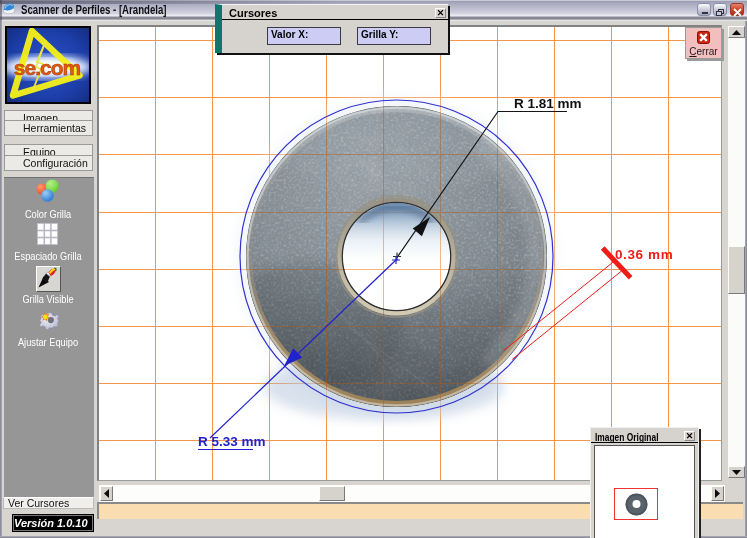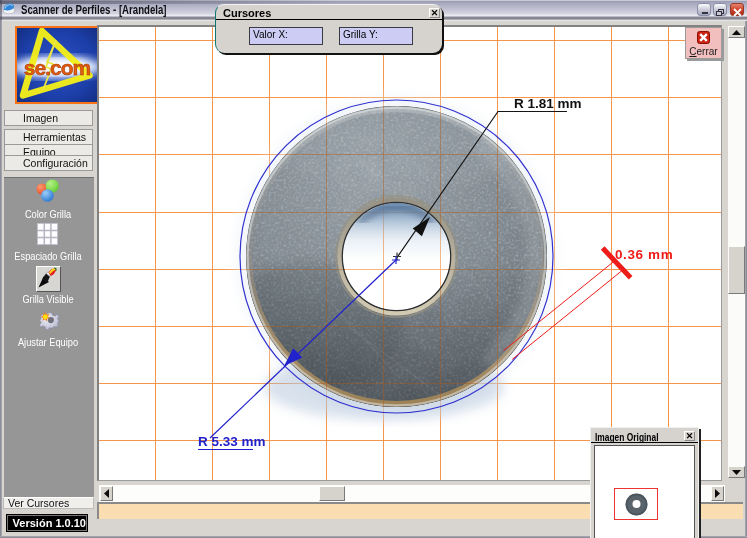--- a/index.html
+++ b/index.html
@@ -3,31 +3,31 @@
 html,body{margin:0;padding:0;}
 body{width:747px;height:538px;position:relative;overflow:hidden;background:#d8d5d0;font-family:"Liberation Sans",sans-serif;}
 #titlebar{position:absolute;left:0;top:0;width:747px;height:21px;
  background:linear-gradient(to bottom,#fcfcfe 0,#9898ae 1px,#a8a8be 3px,#bcbcce 8px,#d0d0de 13px,#eeeef4 16px,#8a8a97 17px,#84848f 19px,#d8d8dc 20px,#eeeeec 21px);}
 #titletext{position:absolute;left:21px;top:3px;font-size:12.5px;font-weight:bold;color:#101014;letter-spacing:0;transform:scaleX(0.77);transform-origin:0 50%;white-space:nowrap;}
 .winbtn{position:absolute;top:3px;width:15px;height:13px;border-radius:3px;border:1px solid #8890a8;box-sizing:border-box;}
 #btnmin{left:697px;width:14px;background:linear-gradient(to bottom,#fbfbfd,#c4c4d4 60%,#a6a6bc);}
 #btnmax{left:713px;width:14px;background:linear-gradient(to bottom,#fbfbfd,#c4c4d4 60%,#a6a6bc);}
 #btnclose{left:730px;width:14px;background:linear-gradient(to bottom,#e8836e,#d24a30 45%,#aa2e16);border-color:#983a28;}
 #sidebar{position:absolute;left:3px;top:24px;width:91px;height:505px;background:#d8d5d0;}
-#logo{position:absolute;left:12px;top:2px;width:82px;height:74px;border:2px solid #f97316;background:#1c3ea8;}
+#logo{position:absolute;left:2px;top:2px;width:82px;height:74px;border:2px solid #000000;background:#1c3ea8;}
 .sbtn{position:absolute;left:1px;width:89px;height:16px;background:#eceae7;border:1px solid #9a9a9a;box-sizing:border-box;font-size:10.5px;color:#111;padding-left:18px;line-height:15px;}
 #iconpanel{position:absolute;left:1px;top:153px;width:90px;height:319px;background:#969696;border-top:1px solid #707070;}
 .ilabel{position:absolute;width:90px;text-align:center;font-size:10.5px;color:#fff;transform:scaleX(0.88);}
 #verventanas{position:absolute;left:0px;top:473px;width:91px;height:12px;box-sizing:border-box;background:#f0efec;border:1px solid #bbb;border-top-color:#fff;font-size:10.5px;color:#111;padding:0 0 0 4px;line-height:11px;}
-#version{position:absolute;left:4px;top:491px;width:78px;height:14px;white-space:nowrap;background:#000;border:1px solid #777;outline:1px solid #000;color:#fff;font-weight:bold;font-size:11px;text-align:right;line-height:14px;}
+#version{position:absolute;left:10px;top:491px;width:78px;height:14px;white-space:nowrap;background:#000;border:1px solid #777;outline:1px solid #000;color:#fff;font-weight:bold;font-size:11px;text-align:left;line-height:14px;font-style:italic;}
 #canvaswrap{position:absolute;left:97px;top:25px;width:625px;height:456px;border:1px solid #9a9a9a;border-top:2px solid #828282;border-left:2px solid #828282;box-sizing:border-box;background:#fff;overflow:hidden;}
-#cursores{position:absolute;left:215px;top:4px;width:226px;height:48px;background:#d6d3ce;border-left:1px solid #0f766e;border-top:1px solid #f2f2f0;box-shadow:2px 2px 0 #111;border-radius:9px;}
+#cursores{position:absolute;left:215px;top:4px;width:226px;height:48px;background:#d6d3ce;border-left:7px solid #0f766e;border-top:1px solid #f2f2f0;box-shadow:2px 2px 0 #111;}
 #curtitle{position:absolute;left:7px;top:2px;font-size:11px;font-weight:bold;color:#000;}
 #curx{position:absolute;left:0px;right:0px;top:14px;border-bottom:1.5px solid #000;height:0;}
-.vfield{position:absolute;top:22px;width:69px;height:15px;background:#ccccf5;border:1.5px solid #3a3a42;font-size:10px;font-weight:normal;color:#000;padding:1px 0 0 3px;}
+.vfield{position:absolute;top:22px;width:69px;height:15px;background:#ccccf5;border:1.5px solid #3a3a42;font-size:10px;font-weight:bold;color:#000;padding:1px 0 0 3px;margin-left:12px;}
 #cerrar{position:absolute;left:685px;top:27px;width:35px;height:30px;background:#f2bebe;border:1px solid #9a9a9a;box-shadow:2px 2px 0 #9a9a9a;}
 #cerrartxt{position:absolute;left:0;width:35px;top:18px;text-align:center;font-size:10px;color:#1a1a1a;}
 #vscroll{position:absolute;left:728px;top:26px;width:17px;height:452px;background:#fbfbfa;}
 .sbbtn{position:absolute;background:#d6d3cd;border:1px solid #fcfcfa;border-right-color:#7a7a7a;border-bottom-color:#7a7a7a;box-sizing:border-box;display:flex;align-items:center;justify-content:center;overflow:hidden;}
 #hscroll{position:absolute;left:99px;top:485px;width:626px;height:17px;background:#fdfdfc;}
 #statusbar{position:absolute;left:97px;top:502px;width:646px;height:17px;background:#fbddb2;border-top:2px solid #8a8a8a;border-left:2px solid #8a8a8a;box-sizing:border-box;}
 #imgwin{position:absolute;left:590px;top:408px;width:107px;height:119px;background:#d6d3ce;border:1px solid #f0f0ee;box-shadow:2px 2px 0 #222;margin-top:19px;}
 #imgtitle{position:absolute;left:4px;top:3px;font-size:10.5px;font-weight:bold;color:#000;transform:scaleX(0.8);transform-origin:0 50%;white-space:nowrap;}
 #imgsep{position:absolute;left:0px;right:0px;top:14px;border-bottom:1.5px solid #000;}
 #imgcontent{position:absolute;left:3px;top:17px;width:99px;height:97px;background:#fff;border:1px solid #555;}
@@ -72,21 +72,21 @@
   </defs>
   <rect width="82" height="74" fill="url(#logobg)"></rect>
   <ellipse cx="40" cy="39" rx="45" ry="11" fill="#e4eeff" opacity="1" filter="url(#lblur)"></ellipse>
   <ellipse cx="40" cy="39" rx="30" ry="8" fill="#ffffff" opacity="0.9" filter="url(#lblur)"></ellipse>
   <path d="M25 3 L72.5 47.5 L6 67.5 Z" fill="none" stroke="#f2ee1a" stroke-width="6.5" stroke-linejoin="round" opacity="0.96"></path>
   <path d="M39 12 L30 34 L36 36 L26 62 L34 41 L29 39 Z" fill="none" stroke="#eae646" stroke-width="1.8"></path>
   <text x="40" y="47" text-anchor="middle" font-size="21" font-weight="bold" fill="#e05a10" stroke="#a03808" stroke-width="0.5" style="letter-spacing:-1px">se.com</text>
   </svg>
  </div>
  <div class="sbtn" style="top:86px">Imagen</div>
- <div class="sbtn" style="top:105px">Herramientas</div>
+ <div class="sbtn" style="top:96px">Herramientas</div>
  <div class="sbtn" style="top:120px">Equipo</div>
  <div class="sbtn" style="top:131px">Configuración</div>
  <div id="iconpanel"></div>
  <svg style="position:absolute;left:30px;top:151px" width="27" height="28" viewBox="0 0 27 28">
   <defs>
    <radialGradient id="gr" cx="0.35" cy="0.3" r="0.9">
           <stop offset="0%" stop-color="#b8f08a"></stop>
           <stop offset="60%" stop-color="#7cd94a"></stop>
           <stop offset="100%" stop-color="#4cb428"></stop>
         </radialGradient>

